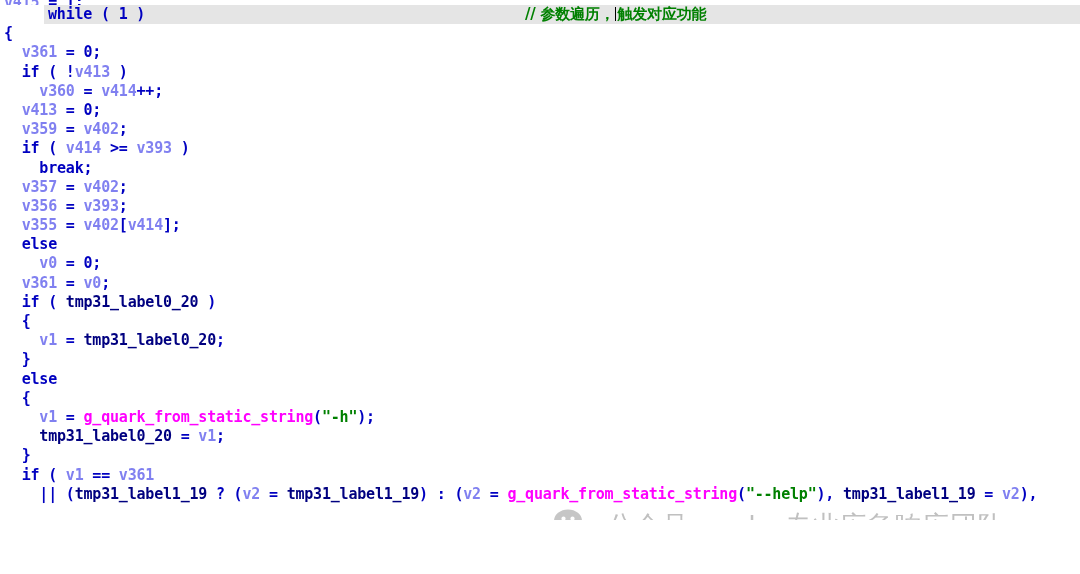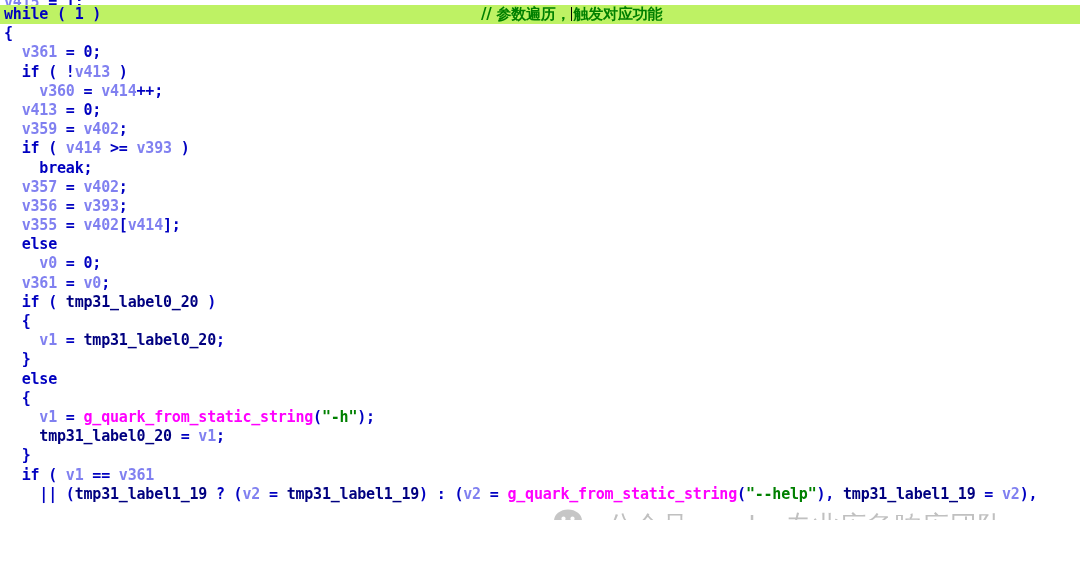--- a/index.html
+++ b/index.html
@@ -27,21 +27,22 @@
     line-height: 19.2px;
     font-size: 15px;
     font-family: "DejaVu Sans Mono", "Liberation Mono", monospace;
     white-space: pre;
     font-weight: bold;
     letter-spacing: -0.2px;
     padding-left: 4px;
     box-sizing: border-box;
   }
   .code-line.highlighted {
-    background: #bef264;
+    background: #e5e5e5;
+    margin-left: 44px;
   }
 
   
   .tok-keyword   { color: #0000c0; }   
   .tok-punct     { color: #0000c0; }   
   .tok-var       { color: #8080f0; }   
   .tok-num       { color: #0000c0; }   
   .tok-libfunc   { color: #ff00ff; }   
   .tok-ident     { color: #000080; }   
   .tok-string    { color: #008000; }   

